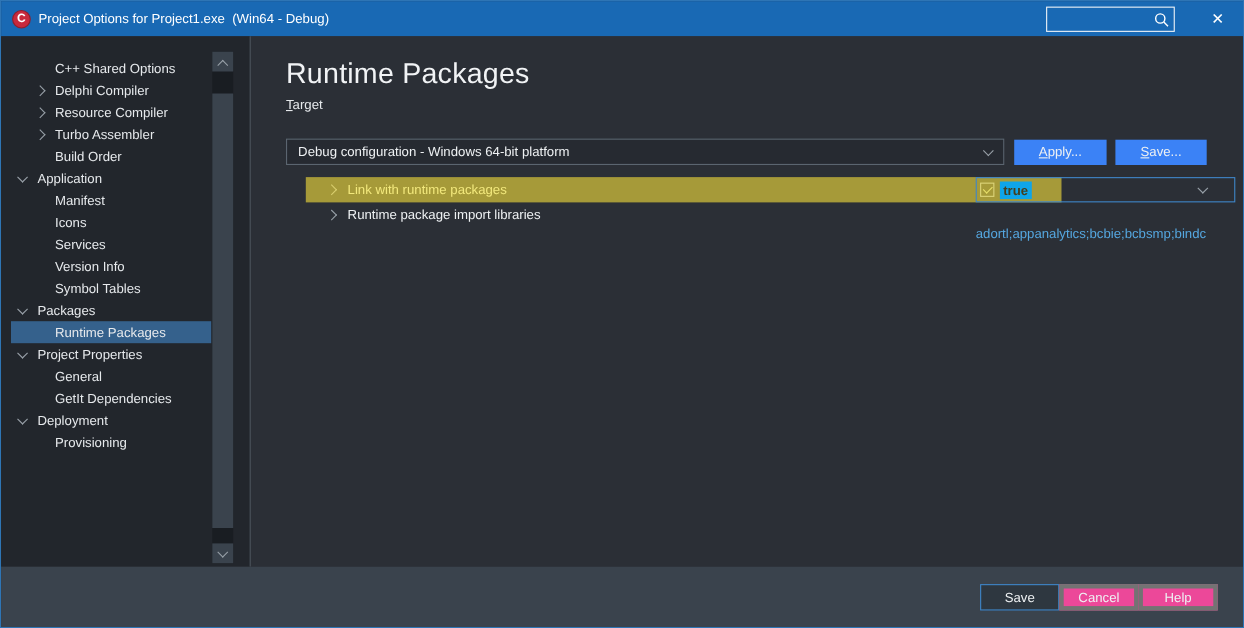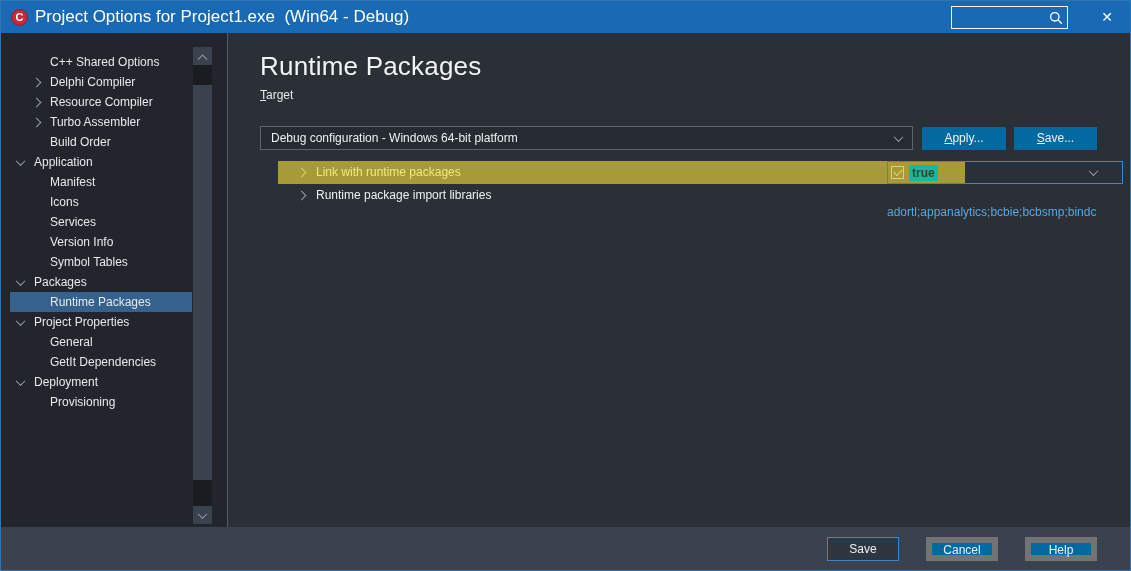--- a/index.html
+++ b/index.html
@@ -16,21 +16,21 @@
   
   .titlebar {
     height:32px; background:#1969b4; display:flex; align-items:center;
     padding:0 8px 0 10px; flex:0 0 auto;
   }
   .app-icon {
     width:17px; height:17px; border-radius:50%; background:#c8293c;
     border:1px solid #8e1f2d; color:#fff; font-weight:bold; font-size:11px;
     display:flex; align-items:center; justify-content:center; margin-right:7px;
   }
-  .titletext { color:#fff; font-size:17px; white-space:pre; }
+  .titletext { color:#fff; font-size:12px; white-space:pre; }
   .search-wrap {
     margin-left:auto; position:relative; width:117px; height:23px;
     border:1px solid #f0f4f8; display:flex; align-items:center;
   }
   .search-wrap input {
     width:100%; height:100%; background:transparent; border:none; outline:none;
     color:#fff; font-size:12px; padding:0 22px 0 6px; font-family:inherit;
   }
   .mag { position:absolute; right:4px; top:4px; }
   .closebtn {
@@ -78,21 +78,21 @@
   .field-label { margin-top:5px; line-height:14px; color:#e6e9ec; }
   .field-label u, .btn u { text-decoration:underline; }
 
   .target-row { margin-top:24px; display:flex; align-items:center; }
   .combo {
     width:653px; height:24px; background:#262a31; border:1px solid #5b6570;
     display:flex; align-items:center; padding:0 10px; color:#eef1f3;
   }
   .combo .chev { margin-left:auto; }
   .btn {
-    width:84px; height:23px; margin-left:9px; background:#0369a1; border:none;
+    width:84px; height:23px; margin-left:9px; background:#3b82f6; border:none;
     color:#eef1f3; font-size:12px; font-family:inherit;
   }
   .btn + .btn { margin-left:8px; width:83px; }
 
   
   .grid { position:relative; margin-top:11px; margin-left:-32px; }
   .grow { position:relative; height:23px; }
   .hl { position:absolute; left:50px; top:0; width:687px; height:23px; background:#a69a39; }
   .grow .row-chev { position:absolute; left:70px; top:8px; }
   .grow .glabel { position:absolute; left:88px; top:4px; white-space:nowrap; }
@@ -105,38 +105,38 @@
     border:1px solid #3f86c9; display:flex; align-items:center; z-index:2;
   }
   .cbox {
     position:relative; width:13px; height:13px; border:1px solid #ddd47a; margin-left:3px; flex:0 0 auto;
   }
   .cbox::after {
     content:""; position:absolute; left:2px; top:2px; width:7px; height:4px;
     border-left:1.6px solid #e8e06a; border-bottom:1.6px solid #e8e06a; transform:rotate(-45deg);
   }
   .true-val {
-    margin-left:5px; background:#14b8a6; color:#433f1e; font-weight:bold;
+    margin-left:5px; background:#0ea5e9; color:#433f1e; font-weight:bold;
     padding:0 3px; line-height:16px;
   }
   .val-combo .chev { margin-left:auto; margin-right:25px; }
 
   .libs {
     position:absolute; left:659px; top:21px; width:245px; overflow:hidden;
     white-space:nowrap; color:#55a7e0;
   }
 
   
   .footer {
-    flex:0 0 auto; height:43px; background:#3a434d;
+    flex:0 0 auto; height:55px; background:#3a434d;
     display:flex; align-items:center; justify-content:flex-end;
-    padding-right:33px; gap:27px;
+    padding-right:23px; gap:0;
   }
   .fbtn {
-    width:72px; height:24px; background:#0369a1; border:6px solid #737373;
+    width:72px; height:24px; background:#ec4899; border:4px solid #737373;
     color:#eef1f3; font-size:12px; font-family:inherit;
   }
   .fbtn.primary { background:#2e3740; border:1px solid #3f86c9; }
 </style>
 </head>
 <body>
 
 <div class="window">
 
   <div class="titlebar">

